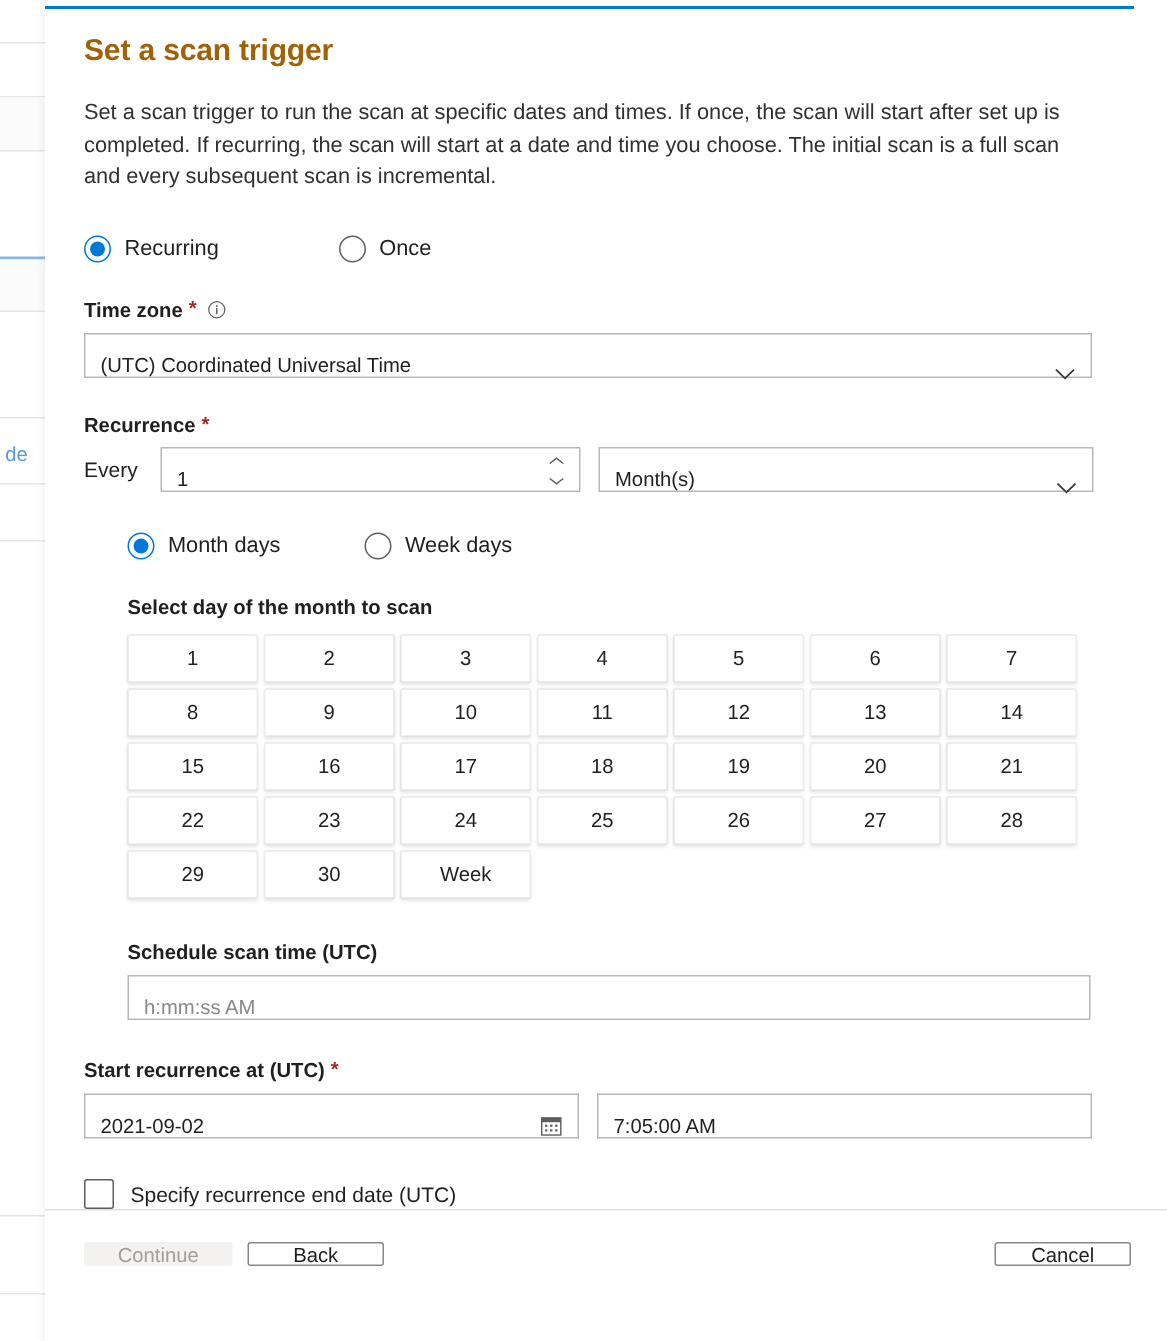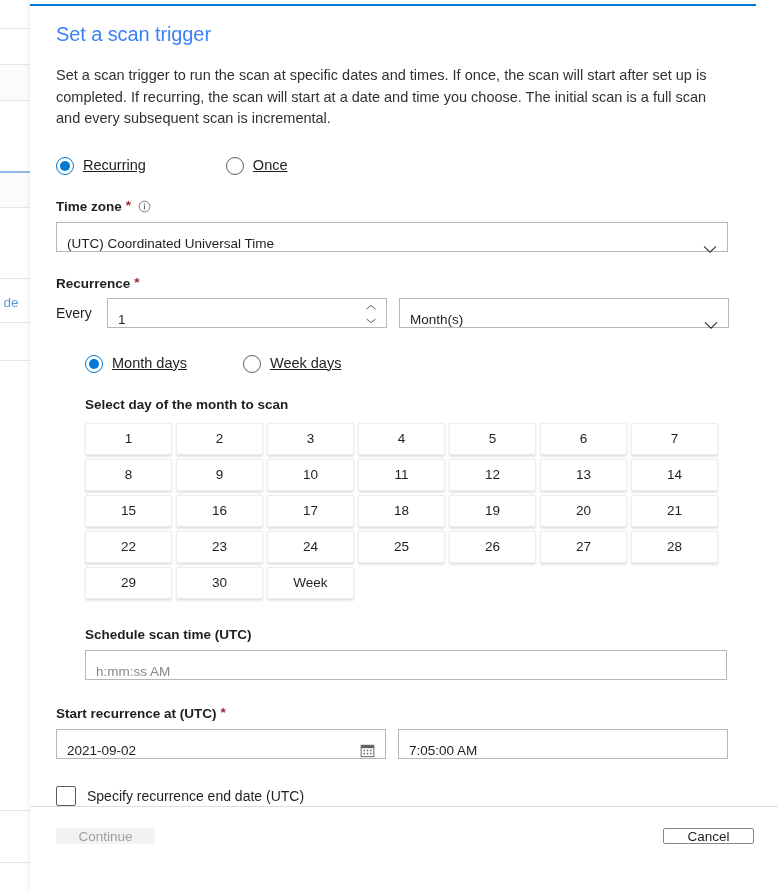--- a/index.html
+++ b/index.html
@@ -87,47 +87,46 @@
 
   .inner {
     padding-left: 26px;
     padding-right: 24px;
     width: 748px;
     box-sizing: border-box;
   }
 
   h1.panel-title {
     font-size: 20px;
-    font-weight: 400;
+    font-weight: 700;
     letter-spacing: -0.1px;
     margin: 0;
     padding-top: 17px;
-    color: #3b82f6;
+    color: #a16207;
   }
 
   p.panel-desc {
     font-size: 14.5px;
     line-height: 21.5px;
     color: #323130;
     margin: 0;
     padding-top: 19px;
     width: 672px;
   }
 
   
   .radio-row {
     display: flex;
     align-items: center;
     padding-top: 27px;
   }
   .radio-item {
     display: flex;
-    align-items: flex-start;
+    align-items: center;
     cursor: pointer;
-    text-decoration: underline;
   }
   .radio-item + .radio-item { margin-left: 80px; }
   .radio-circle {
     width: 18px; height: 18px;
     border-radius: 50%;
     border: 1px solid #605e5c;
     box-sizing: border-box;
     position: relative;
     flex: 0 0 auto;
   }
@@ -529,17 +528,18 @@
         <span class="check-box"></span>
         <span class="check-label">Specify recurrence end date (UTC)</span>
       </div>
 
     </div>
   </div>
 
   <div id="footer">
     <div class="footer-inner">
       <div class="btn disabled" id="btn-continue">Continue</div>
+      <div class="btn" id="btn-back">Back</div>
       <div class="btn" id="btn-cancel">Cancel</div>
     </div>
   </div>
 
 </div>
 
 </body></html>

